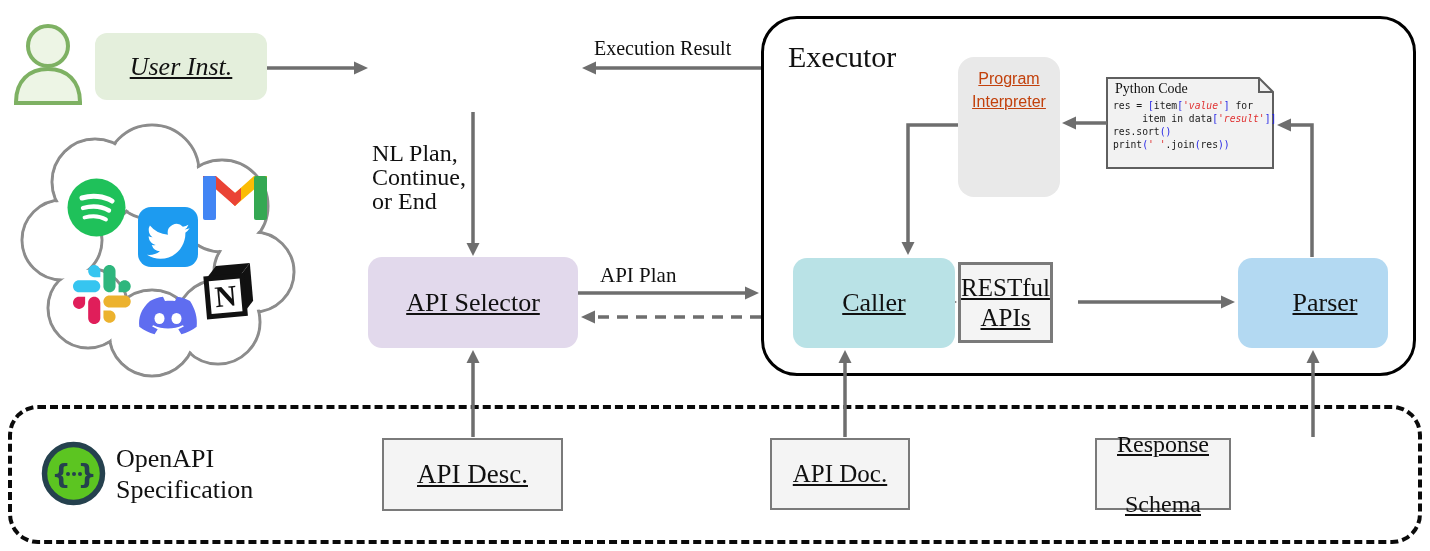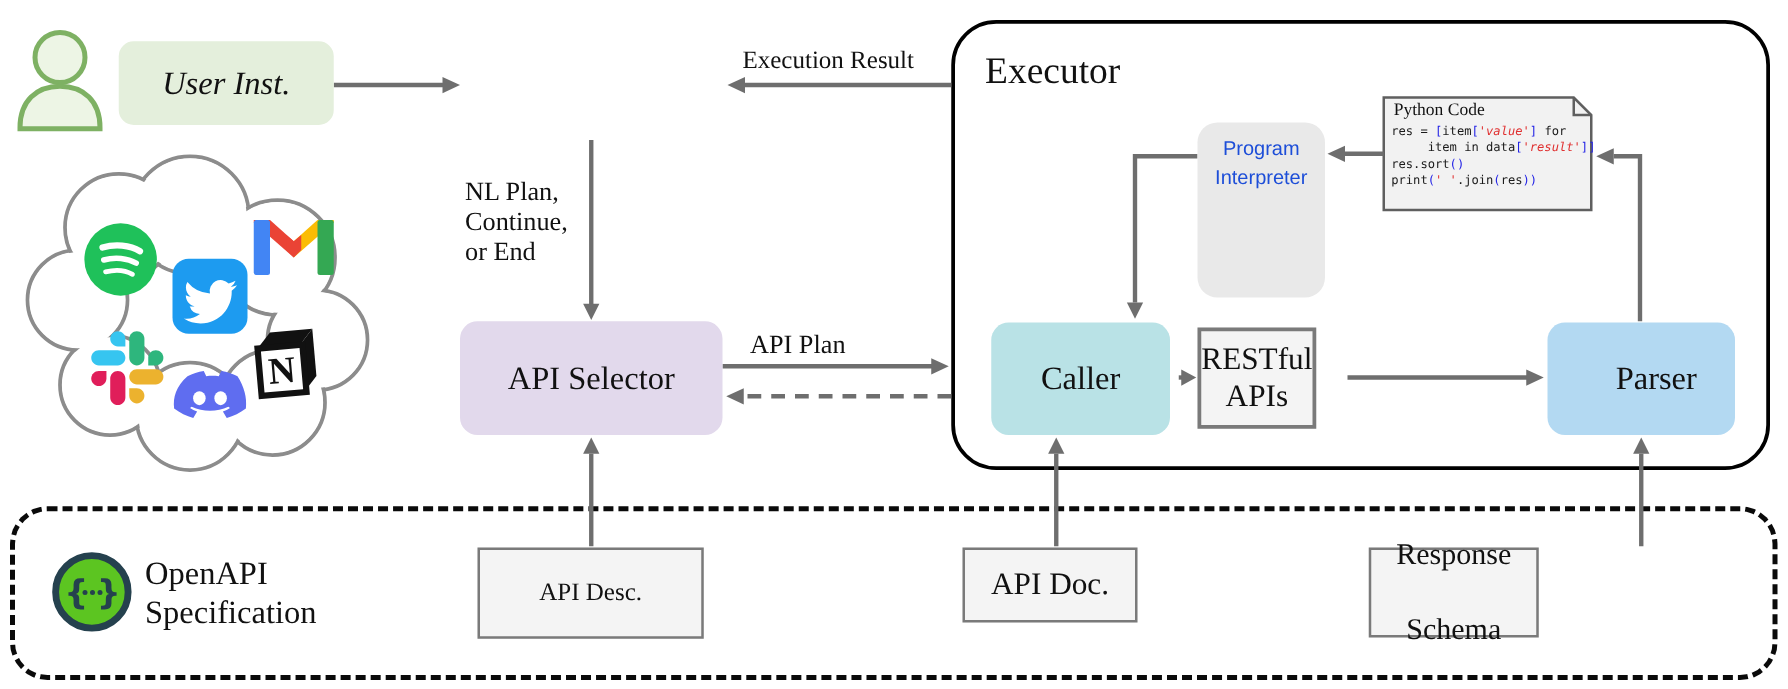--- a/index.html
+++ b/index.html
@@ -3,37 +3,37 @@
 <meta charset="utf-8">
 <style>
   html,body{margin:0;padding:0;background:#fff;}
   #canvas{position:relative;width:1430px;height:551px;background:#fff;overflow:hidden;
           font-family:"Liberation Serif",serif;color:#111;}
   #arrow-layer{position:absolute;left:0;top:0;z-index:2;pointer-events:none;}
   .container-frame{position:absolute;box-sizing:border-box;z-index:1;background:#fff;}
   .executor-frame{border:3.5px solid #000;border-radius:36px;}
   .openapi-frame{border:4px dashed #0a0a0a;border-radius:30px;}
   .box{position:absolute;display:flex;align-items:center;justify-content:center;
-       text-align:center;z-index:3;box-sizing:border-box;}
+       text-align:center;z-index:3;box-sizing:border-box;text-decoration:underline;}
   .rounded{border-radius:14px;}
   .gray-box{background:var(--gray_box_bg);border:2.5px solid var(--gray_box_border);}
   .serif-lg{font-size:26px;}
   .two-line{flex-direction:column;line-height:1.18;}
   .label{position:absolute;z-index:3;}
   .interp-box{background:var(--interpreter_bg);border-radius:16px;flex-direction:column;
       justify-content:flex-start;padding-top:10px;font-family:"Liberation Sans",sans-serif;
-      font-size:16px;line-height:23px;color:#1d4ed8;margin-top:41px;}
+      font-size:16px;line-height:23px;color:#c2410c;}
   .note-text{position:absolute;z-index:3;}
   .note-title{font-size:14px;margin:0 0 2px 2px;color:#111;}
   .code{font-family:"DejaVu Sans Mono",monospace;font-size:9.7px;line-height:13px;
         white-space:pre;color:var(--code_plain);}
   .tok-plain{color:var(--code_plain);}
   .tok-brk{color:var(--code_bracket);}
   .tok-str{color:var(--code_string);font-style:italic;}
-  .nl-label{font-size:21px;line-height:24px;}
+  .nl-label{font-size:24px;line-height:24px;}
   .small-label{font-size:20px;}
 </style>
 </head>
 <body>
 
 <div id="canvas">
 
   <div class="container-frame executor-frame" style="left:761px;top:16px;width:655px;height:360px;"></div>
   <div class="container-frame openapi-frame" style="left:8px;top:405px;width:1414px;height:139px;"></div>
 
@@ -189,36 +189,36 @@
   <div class="box interp-box" style="left:958px;top:57px;width:102px;height:140px;">
     <div>Program</div>
     <div>Interpreter</div>
   </div>
 
   <div class="note-text" style="left:1113px;top:81px;width:158px;">
     <div class="note-title">Python Code</div>
     <div class="code"><div><span class="tok-plain">res = </span><span class="tok-brk">[</span><span class="tok-plain">item</span><span class="tok-brk">[</span><span class="tok-str">'value'</span><span class="tok-brk">]</span><span class="tok-plain"> for</span></div><div><span class="tok-plain">     item in data</span><span class="tok-brk">[</span><span class="tok-str">'result'</span><span class="tok-brk">]]</span></div><div><span class="tok-plain">res.sort</span><span class="tok-brk">()</span></div><div><span class="tok-plain">print</span><span class="tok-brk">(</span><span class="tok-str">' '</span><span class="tok-plain">.join</span><span class="tok-brk">(</span><span class="tok-plain">res</span><span class="tok-brk">))</span></div></div>
   </div>
 
-  <div class="box rounded serif-lg" style="left:793px;top:258px;width:143px;height:90px;background:var(--caller_bg);text-align:center;">Caller</div>
+  <div class="box rounded serif-lg" style="left:793px;top:258px;width:162px;height:90px;background:var(--caller_bg);text-align:center;">Caller</div>
 
   <div class="box gray-box two-line" style="left:958px;top:262px;width:95px;height:81px;font-size:25px;border-width:3px;align-items:center;">
     <div>RESTful</div>
     <div>APIs</div>
   </div>
 
   <div class="box rounded serif-lg" style="left:1238px;top:258px;width:150px;height:90px;background:var(--parser_bg);padding-left:24px;">Parser</div>
 
   <div class="label" style="left:116px;top:443px;width:210px;font-size:26px;line-height:31px;text-align:left;">
     <div>OpenAPI</div>
     <div>Specification</div>
   </div>
 
-  <div class="box gray-box" style="left:382px;top:438px;width:181px;height:73px;font-size:20px;">API Desc.</div>
-
-  <div class="box gray-box" style="left:770px;top:438px;width:140px;height:60px;font-size:25px;text-align:right;">API Doc.</div>
+  <div class="box gray-box" style="left:382px;top:438px;width:181px;height:73px;font-size:27px;">API Desc.</div>
+
+  <div class="box gray-box" style="left:770px;top:438px;width:140px;height:72px;font-size:25px;text-align:right;">API Doc.</div>
 
   <div class="box gray-box two-line" style="left:1095px;top:438px;width:136px;height:72px;font-size:24px;gap:32px;">
     <div>Response</div>
     <div>Schema</div>
   </div>
 
 </div>
 
 </body></html>

